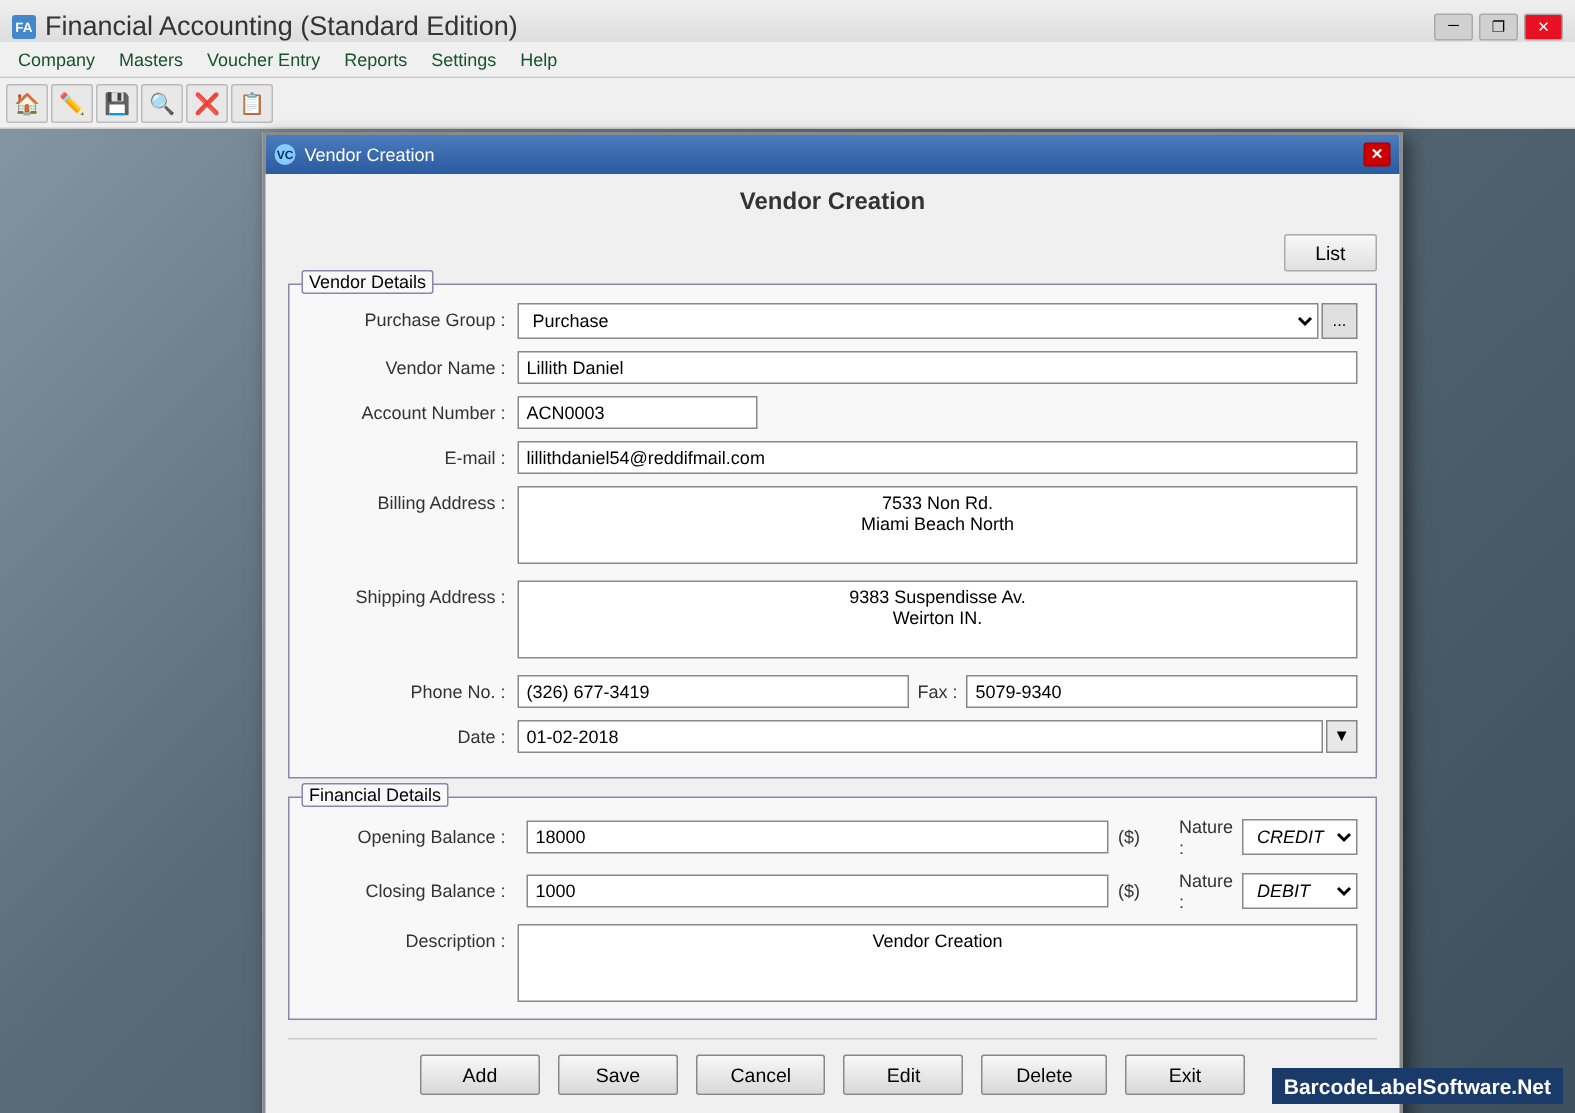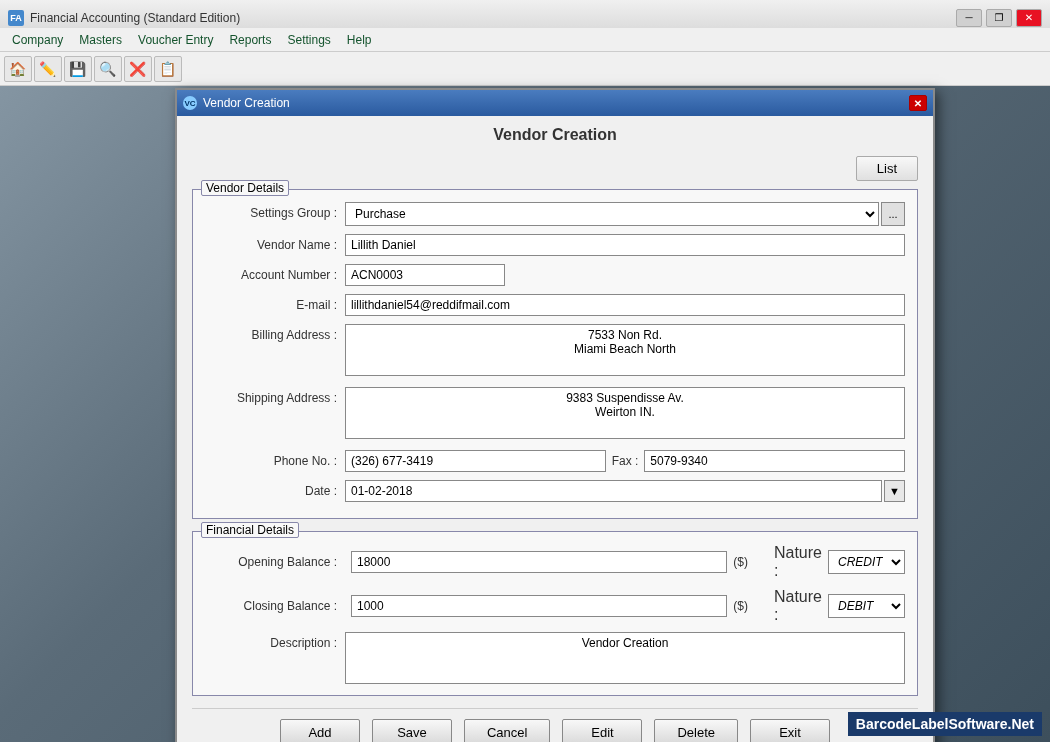--- a/index.html
+++ b/index.html
@@ -35,21 +35,21 @@
     }
     .app-titlebar-icon {
       width: 16px; height: 16px;
       background: #4488cc;
       border-radius: 2px;
       margin-right: 6px;
       display: flex; align-items: center; justify-content: center;
       font-size: 9px; color: white; font-weight: bold;
     }
     .app-title {
-      font-size: 12px;
+      font-size: 18px;
       color: #333;
       flex: 1;
     }
     .window-controls {
       display: flex; gap: 4px;
     }
     .win-btn {
       width: 26px; height: 18px;
       background: #d0d0d0;
       border: 1px solid #aaa;
@@ -277,21 +277,21 @@
     .fin-label {
       width: 140px;
       min-width: 140px;
       text-align: right;
       padding-right: 8px;
       font-size: 12px;
       color: #333;
     }
     .fin-input { width: 100px; }
     .fin-dollar { font-size: 12px; color: #333; }
-    .fin-nature-label { font-size: 16px; color: #333; margin-left: 20px; }
+    .fin-nature-label { font-size: 12px; color: #333; margin-left: 20px; }
     .fin-nature-select { width: 90px; font-style: italic; }
 
     
     .desc-row {
       display: flex;
       align-items: flex-start;
       margin-top: 8px;
     }
     .desc-label {
       width: 140px;
@@ -390,21 +390,21 @@
     <div class="dialog-heading">Vendor Creation</div>
 
     <div class="list-btn-row">
       <button class="list-btn">List</button>
     </div>
 
     <div class="section-box">
       <span class="section-label">Vendor Details</span>
 
       <div class="form-row">
-        <div class="form-label">Settings Group :</div>
+        <div class="form-label">Purchase Group :</div>
         <div class="form-control">
           <div class="input-with-btn">
             <select>
               <option>Purchase</option>
               <option>Sales</option>
               <option>Expense</option>
               <option>Income</option>
             </select>
             <div class="ellipsis-btn">
               <span>...</span>

